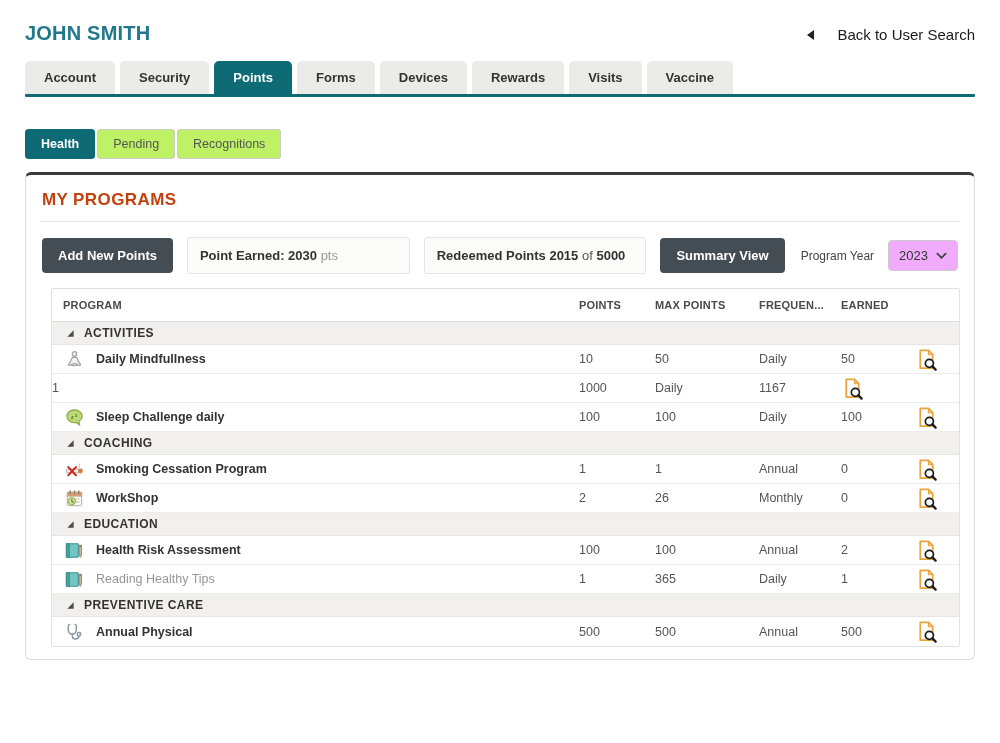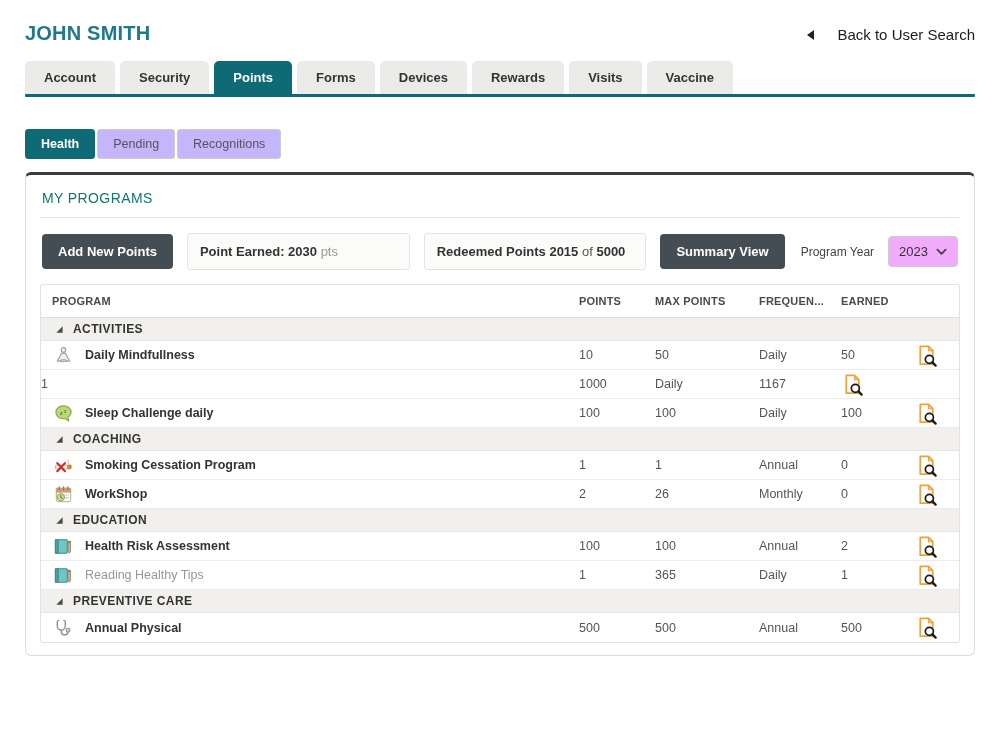--- a/index.html
+++ b/index.html
@@ -13,39 +13,39 @@
   .back-arrow { width:0; height:0; border-top:5px solid transparent; border-bottom:5px solid transparent; border-right:7px solid #222; }
 
   
   .tabs { display:flex; margin-top:16px; }
   .tab { background:#ebebe9; color:#333; font-size:13px; font-weight:bold; padding:9px 19px; margin-right:5px; border-radius:5px 5px 0 0; cursor:pointer; }
   .tab.active { background:#0e6b76; color:#fff; }
   .tab-underline { height:3px; background:#0e6b76; border-radius:1px; }
 
   
   .subtabs { display:flex; margin-top:32px; }
-  .subtab { background:#c4b5fd; border:1px solid #ccc; color:#555; font-size:12.5px; padding:7px 15px; margin-right:2px; border-radius:3px; cursor:pointer; }
+  .subtab { background:#bef264; border:1px solid #ccc; color:#555; font-size:12.5px; padding:7px 15px; margin-right:2px; border-radius:3px; cursor:pointer; }
   .subtab.active { background:#0e6b76; border-color:#0e6b76; color:#fff; font-weight:bold; }
 
   
   .panel { margin-top:13px; border:1px solid #ddd; border-top:3px solid #3a3a3a; border-radius:6px; padding:13px 14px 12px; }
-  .panel-title { font-size:14px; font-weight:normal; color:#0f766e; letter-spacing:.4px; padding:2px 2px 11px; border-bottom:1px solid #e6e6e6; }
+  .panel-title { font-size:17px; font-weight:bold; color:#c2410c; letter-spacing:.4px; padding:2px 2px 11px; border-bottom:1px solid #e6e6e6; }
 
   
   .toolbar { display:flex; align-items:center; margin:15px 2px 14px; gap:14px; }
   .btn-dark { background:#454d54; color:#fff; font-size:13px; font-weight:bold; border:none; border-radius:4px; padding:10px 16px; cursor:pointer; white-space:nowrap; font-family:inherit; }
   .stat-box { flex:1; border:1px solid #e4e4e2; background:#fbfbfa; border-radius:3px; padding:10px 12px; font-size:13px; color:#333; white-space:nowrap; }
   .stat-box b { font-weight:bold; }
   .stat-unit { color:#999; }
   .stat-of { font-weight:normal; color:#555;margin-top:32px; }
   .year-label { font-size:12px; color:#444; white-space:nowrap; margin-left:2px; }
   .year-select { display:flex; align-items:center; gap:8px; border:1px solid #ccc; border-radius:4px; background:#f0abfc; padding:7px 10px; font-size:13px; color:#333; cursor:pointer; }
 
   
-  .grid { border:1px solid #e2e2e0; border-radius:2px; }
+  .grid { border:1px solid #e2e2e0; border-radius:2px;margin-left:11px; }
   .grid-header, .grid-row { display:grid; grid-template-columns: 1fr 76px 104px 82px 74px 44px; align-items:center; }
   .grid-header { height:33px; border-bottom:1px solid #ddd; }
   .col-h { font-size:11px; font-weight:bold; color:#4a4a4a; letter-spacing:.2px; }
   .col-h.first { padding-left:11px; }
   .group-row { height:23px; background:#f1f0ee; display:flex; align-items:center; padding-left:14px; border-bottom:1px solid #e4e4e2; }
   .group-tri { margin-right:9px; display:inline-flex; }
   .group-label { font-size:12px; font-weight:bold; color:#333; letter-spacing:.4px; }
   .grid-row { height:29px; background:#fff; border-bottom:1px solid #ececea; }
   .grid-row:last-child { border-bottom:none; }
   .prog-cell { display:flex; align-items:center; padding-left:11px; }

